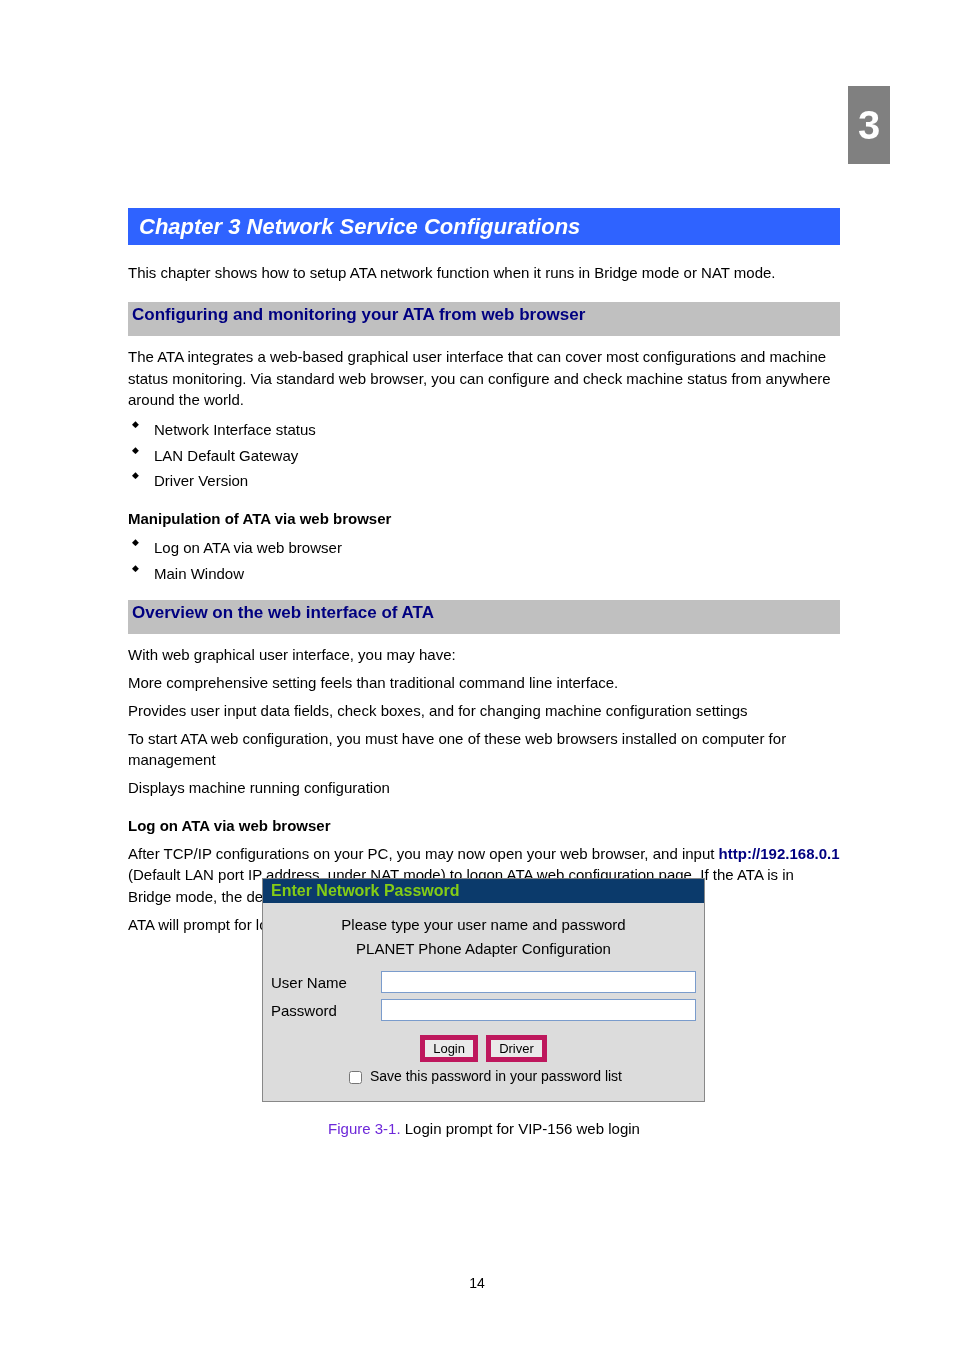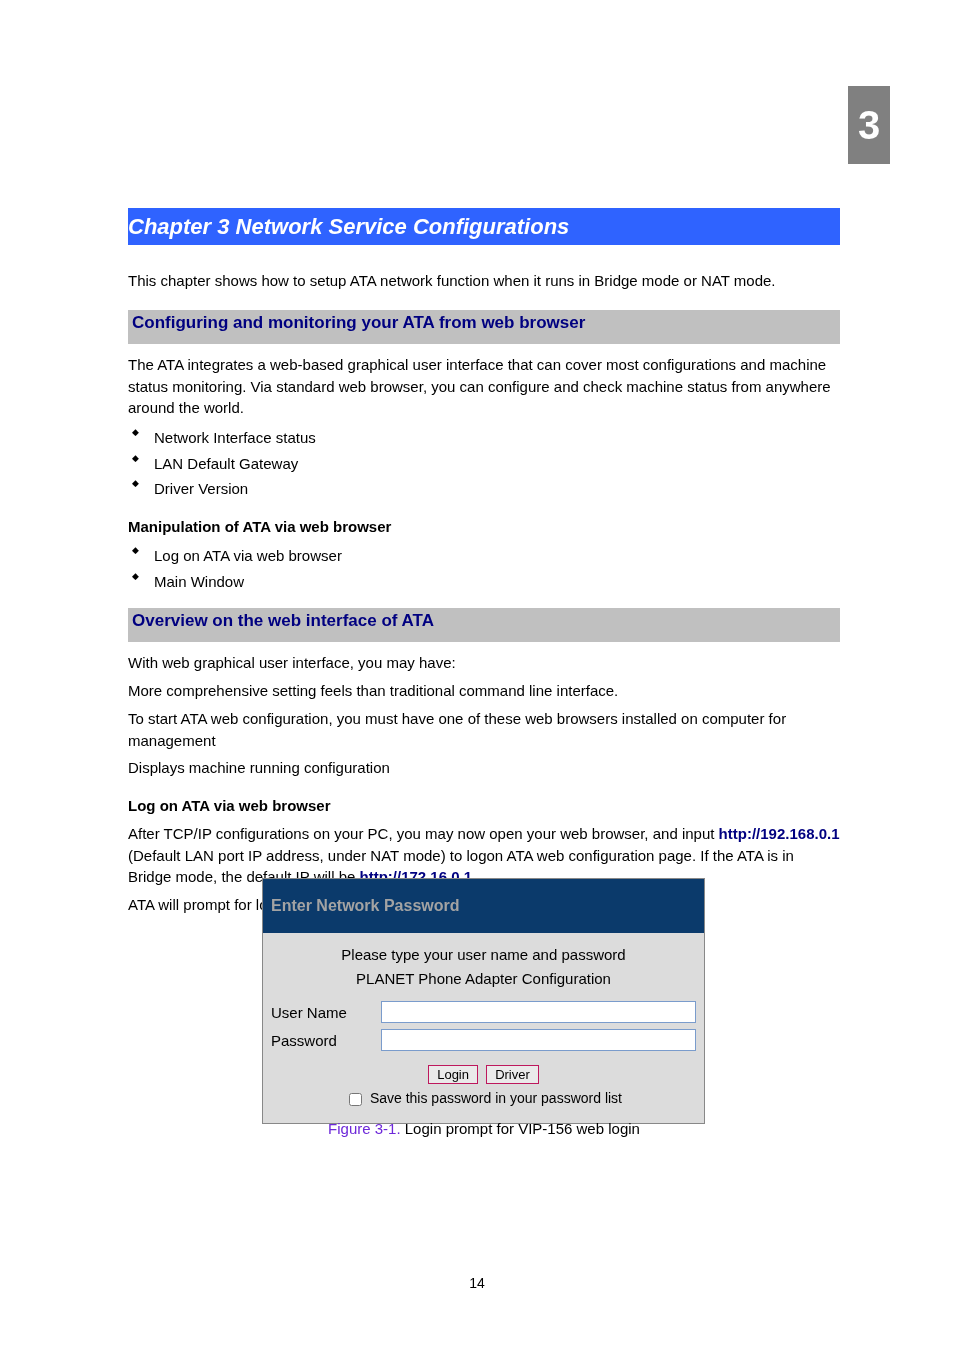--- a/index.html
+++ b/index.html
@@ -34,26 +34,26 @@
     left: 128px;
     right: 114px;
     height: 37px;
     background: #2f63ff;
   }
   .chapter-title {
     font-size: 22px;
     color: #fff;
     font-style: italic;
     font-weight: bold;
-    padding-left: 0;
+    padding-left: 11px;
     line-height: 37px;
   }
   .content {
     position: absolute;
-    top: 260px;
+    top: 252px;
     left: 128px;
     right: 114px;
   }
   .body-text {
     font-size: 15px;
     line-height: 1.45;
     margin: 10px 0 18px 0;
   }
   .section-band {
     background: #c0c0c0;
@@ -97,23 +97,23 @@
     position: absolute;
     top: 878px;
     left: 262px;
     width: 441px;
     border: 1px solid #888;
     background: #dcdcdc;
     font-size: 15px;
   }
   .login-head {
     background: #0b3a6b;
-    color: #a3a3a3;
-    font-weight: bold;
-    padding: 18px 8px;
+    color: #84cc16;
+    font-weight: bold;
+    padding: 3px 8px;
     font-size: 16px;
   }
   .login-body {
     padding: 10px 8px 14px 8px;
     border-radius: 20px;
   }
   .login-center {
     text-align: center;
     line-height: 1.6;
     margin-bottom: 10px;
@@ -136,21 +136,21 @@
     padding: 0 4px;
     font-size: 14px;
   }
   .login-buttons {
     text-align: center;
     margin-top: 14px;
   }
   .login-buttons button {
     font-size: 13px;
     padding: 1px 8px;
-    border: 1px solid #be185d;
+    border: 5px solid #be185d;
     background: #eaeaea;
     margin: 0 2px;
     cursor: pointer;
   }
   .login-save {
     text-align: center;
     font-size: 14px;
     margin-top: 6px;
   }
   .login-save input { vertical-align: middle; margin-right: 4px; }
@@ -202,20 +202,21 @@
 
     <ul class="diamond">
       <li>Log on ATA via web browser</li>
       <li>Main Window</li>
     </ul>
 
     <div class="section-band">Overview on the web interface of ATA</div>
 
     <div class="para">With web graphical user interface, you may have:</div>
     <div class="para">More comprehensive setting feels than traditional command line interface.</div>
+    <div class="para">Provides user input data fields, check boxes, and for changing machine configuration settings</div>
     <div class="para">To start ATA web configuration, you must have one of these web browsers installed on computer for management</div>
     <div class="para">Displays machine running configuration</div>
 
     <div class="para bold" style="margin-top:16px;">Log on ATA via web browser</div>
 
     <div class="para">
       <span>After TCP/IP configurations on your PC, you may now open your web browser, and input</span>
       <span class="emphasis-blue">http://192.168.0.1</span>
       <span> (Default LAN port IP address, under NAT mode) to logon ATA web configuration page. If the ATA is in Bridge mode, the default IP will be </span>
       <span class="emphasis-blue">http://172.16.0.1</span>.

